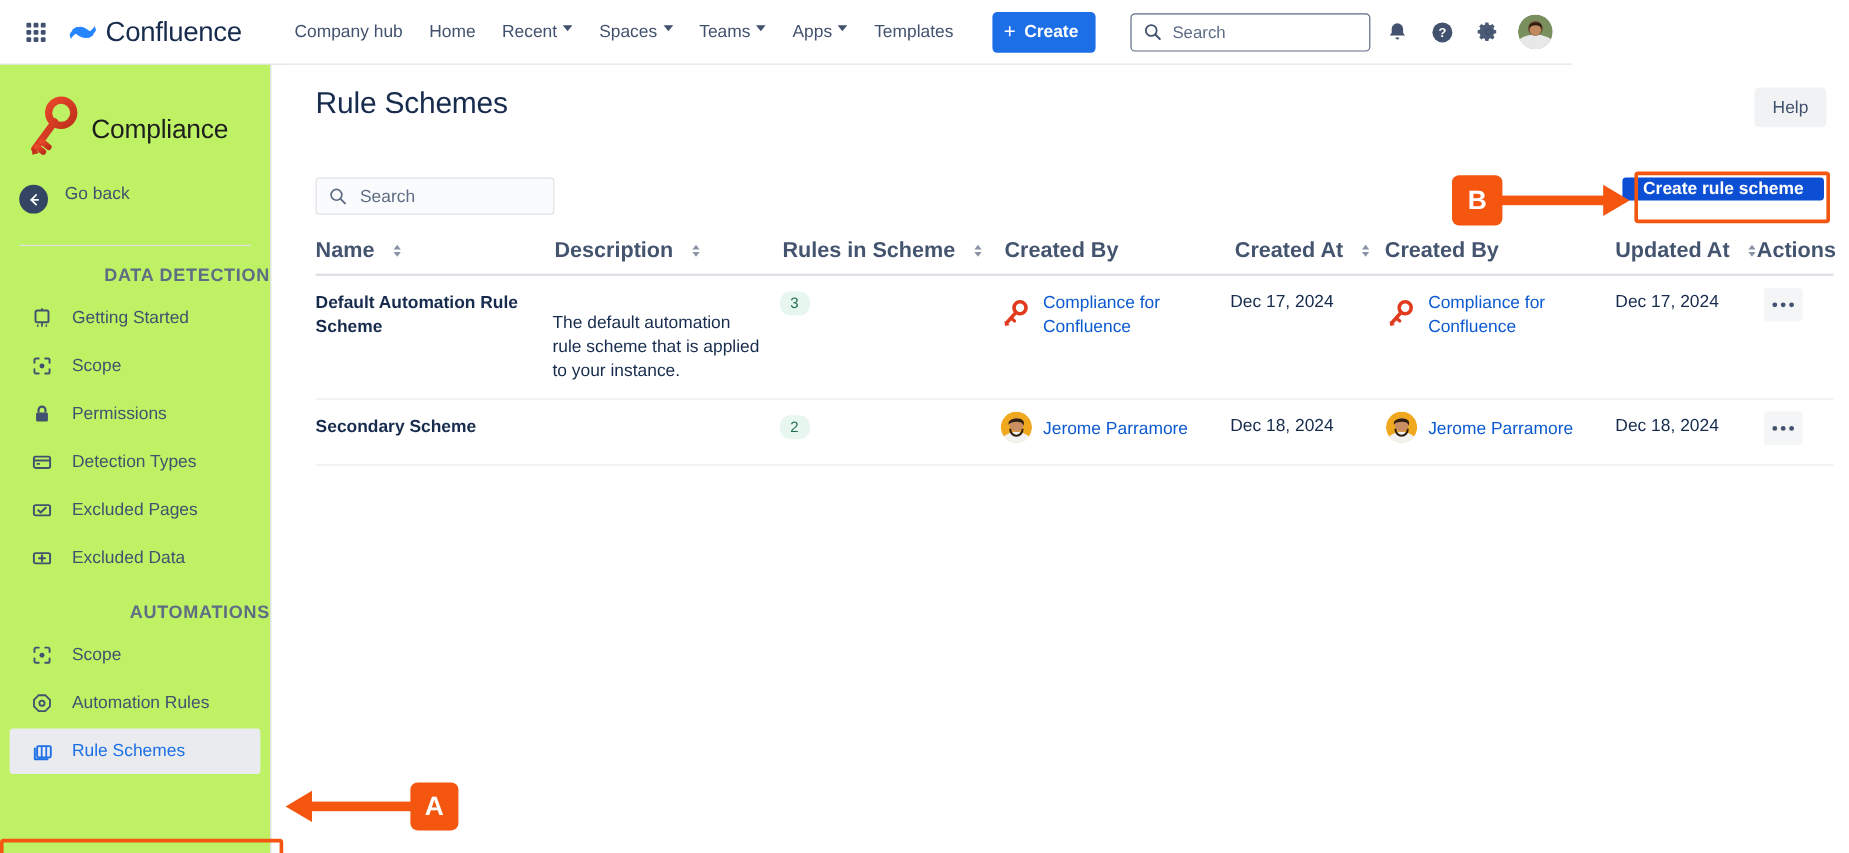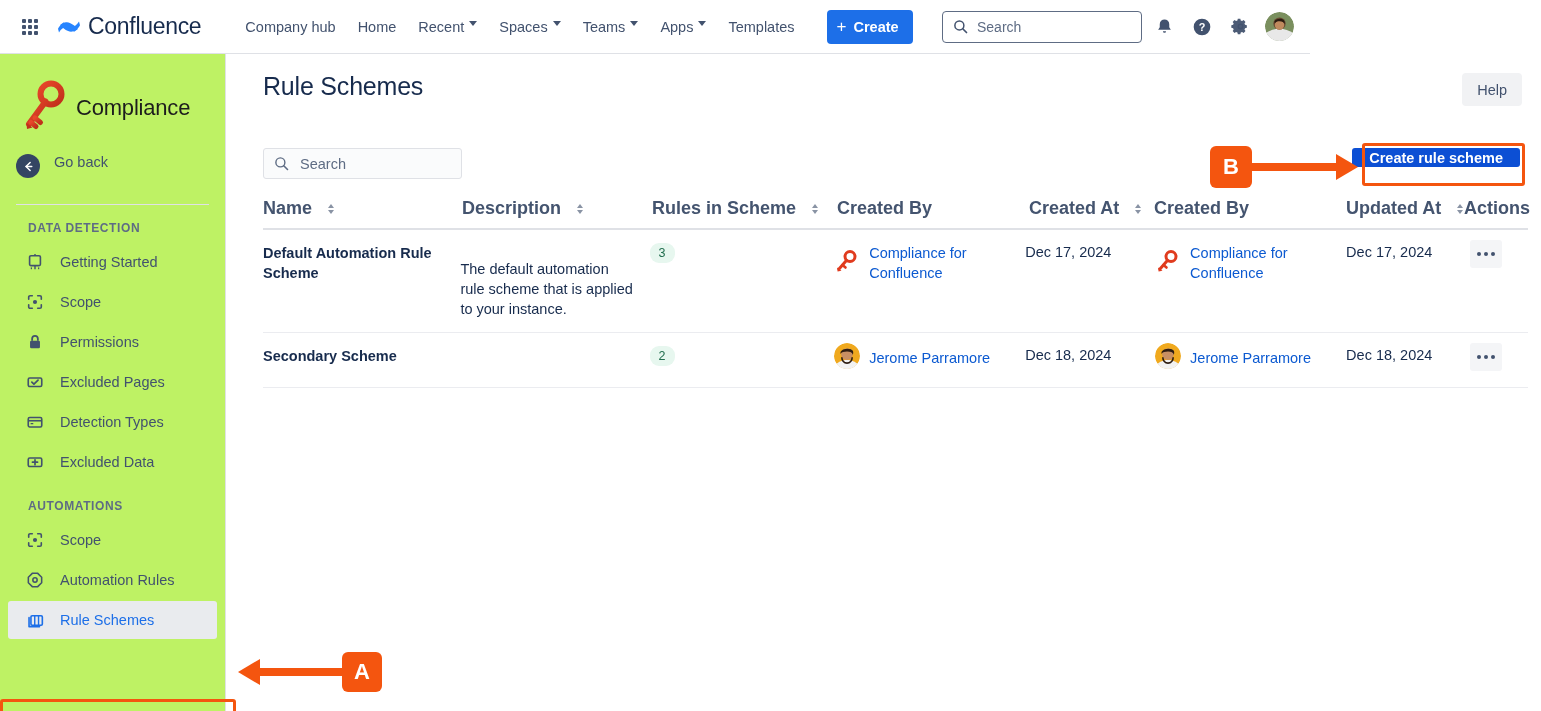--- a/index.html
+++ b/index.html
@@ -86,22 +86,22 @@
     display: flex; align-items: flex-start; gap: 14px;
     padding: 0 0 0 16px; height: 36px; margin-top: 18px; cursor: pointer;
   }
   .circle-back {
     width: 24px; height: 24px; border-radius: 50%; background: #344563;
     display: flex; align-items: center; justify-content: center; flex: none;
   }
   .goback-label { font-size: 14.5px; color: #42526e; }
   .sb-divider { height: 1px; background: #dfe1e6; margin: 14px 16px 0 16px; }
   .sb-section {
-    font-size: 12px; font-weight: 700; color: #5e6c84;
-    letter-spacing: 0.6px; padding: 16px 0 6px 28px;
+    font-size: 15px; font-weight: 700; color: #5e6c84;
+    letter-spacing: 0.6px; padding: 16px 0 6px 0; text-align: right;
   }
   .sb-item {
     display: flex; align-items: center; gap: 14px;
     height: 38px; padding-left: 16px; margin: 2px 8px 2px 8px;
     border-radius: 3px; cursor: pointer;
   }
   .sb-item .sb-ico { width: 22px; height: 22px; flex: none; display: flex; align-items: center; justify-content: center; }
   .sb-item .sb-label { font-size: 14.5px; color: #42526e; text-align: center; }
   .sb-item.selected { background: #e9ebee; }
   .sb-item.selected .sb-label { color: #1d6fe8; font-weight: 400; }
@@ -359,36 +359,36 @@
         <rect x="4.5" y="8.5" width="11" height="8.5" rx="1.5" fill="#42526e"></rect>
         <path d="M6.8 8.5V6.3a3.2 3.2 0 0 1 6.4 0v2.2" fill="none" stroke="#42526e" stroke-width="2"></path>
       </svg>
     </span>
     <span class="sb-label">Permissions</span>
   </div>
 
   <div class="sb-item">
     <span class="sb-ico">
       <svg width="18" height="18" viewBox="0 0 20 20">
-        <rect x="2.5" y="5.5" width="15" height="9.5" rx="1.6" fill="none" stroke="#42526e" stroke-width="1.8"></rect>
-        <path d="M6.5 10.2 L8.8 12.4 L13.4 7.9" fill="none" stroke="#42526e" stroke-width="1.9" stroke-linecap="round" stroke-linejoin="round"></path>
-      </svg>
-    </span>
-    <span class="sb-label">Excluded Pages</span>
-  </div>
-
-  <div class="sb-item">
-    <span class="sb-ico">
-      <svg width="18" height="18" viewBox="0 0 20 20">
         <rect x="2.5" y="5" width="15" height="10.5" rx="1.6" fill="none" stroke="#42526e" stroke-width="1.8"></rect>
         <line x1="2.5" y1="8.6" x2="17.5" y2="8.6" stroke="#42526e" stroke-width="1.8"></line>
         <rect x="5" y="11" width="3.2" height="1.6" rx="0.6" fill="#42526e"></rect>
       </svg>
     </span>
     <span class="sb-label">Detection Types</span>
+  </div>
+
+  <div class="sb-item">
+    <span class="sb-ico">
+      <svg width="18" height="18" viewBox="0 0 20 20">
+        <rect x="2.5" y="5.5" width="15" height="9.5" rx="1.6" fill="none" stroke="#42526e" stroke-width="1.8"></rect>
+        <path d="M6.5 10.2 L8.8 12.4 L13.4 7.9" fill="none" stroke="#42526e" stroke-width="1.9" stroke-linecap="round" stroke-linejoin="round"></path>
+      </svg>
+    </span>
+    <span class="sb-label">Excluded Pages</span>
   </div>
 
   <div class="sb-item">
     <span class="sb-ico">
       <svg width="18" height="18" viewBox="0 0 20 20">
         <rect x="2.5" y="5.5" width="15" height="9.5" rx="1.6" fill="none" stroke="#42526e" stroke-width="1.8"></rect>
         <line x1="10" y1="7.5" x2="10" y2="13" stroke="#42526e" stroke-width="1.9" stroke-linecap="round"></line>
         <line x1="7.2" y1="10.25" x2="12.8" y2="10.25" stroke="#42526e" stroke-width="1.9" stroke-linecap="round"></line>
       </svg>
     </span>

